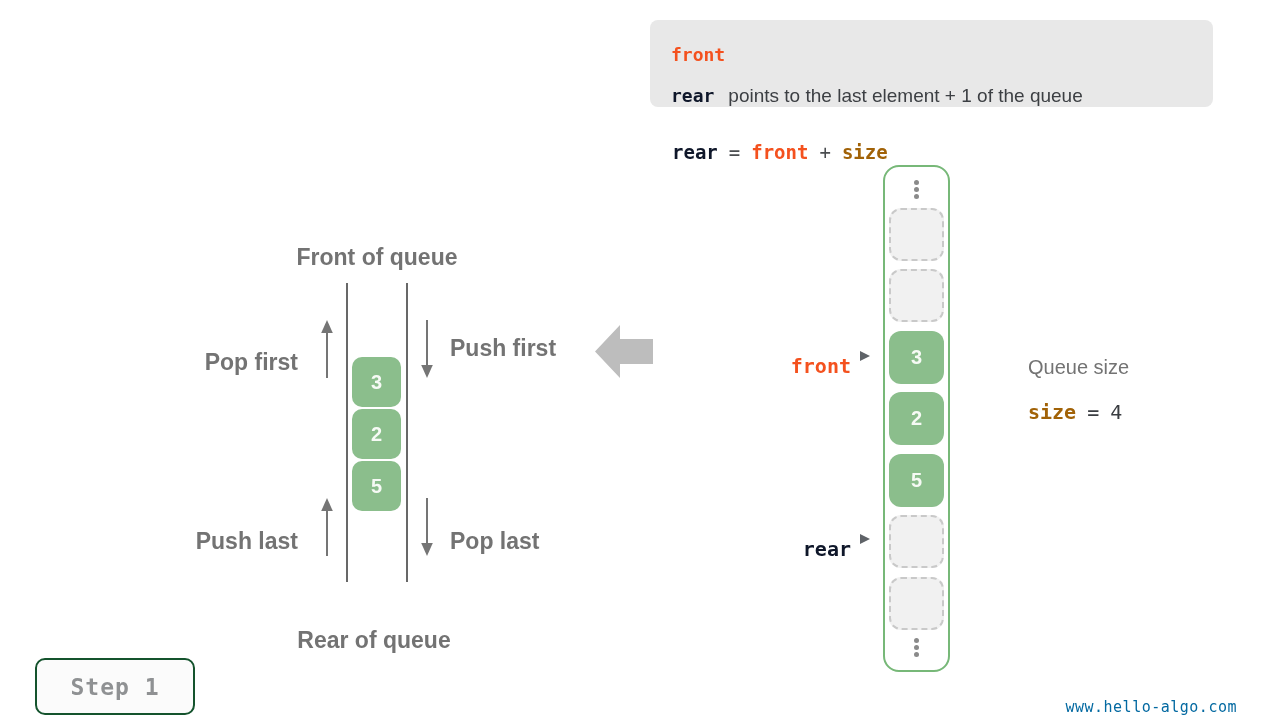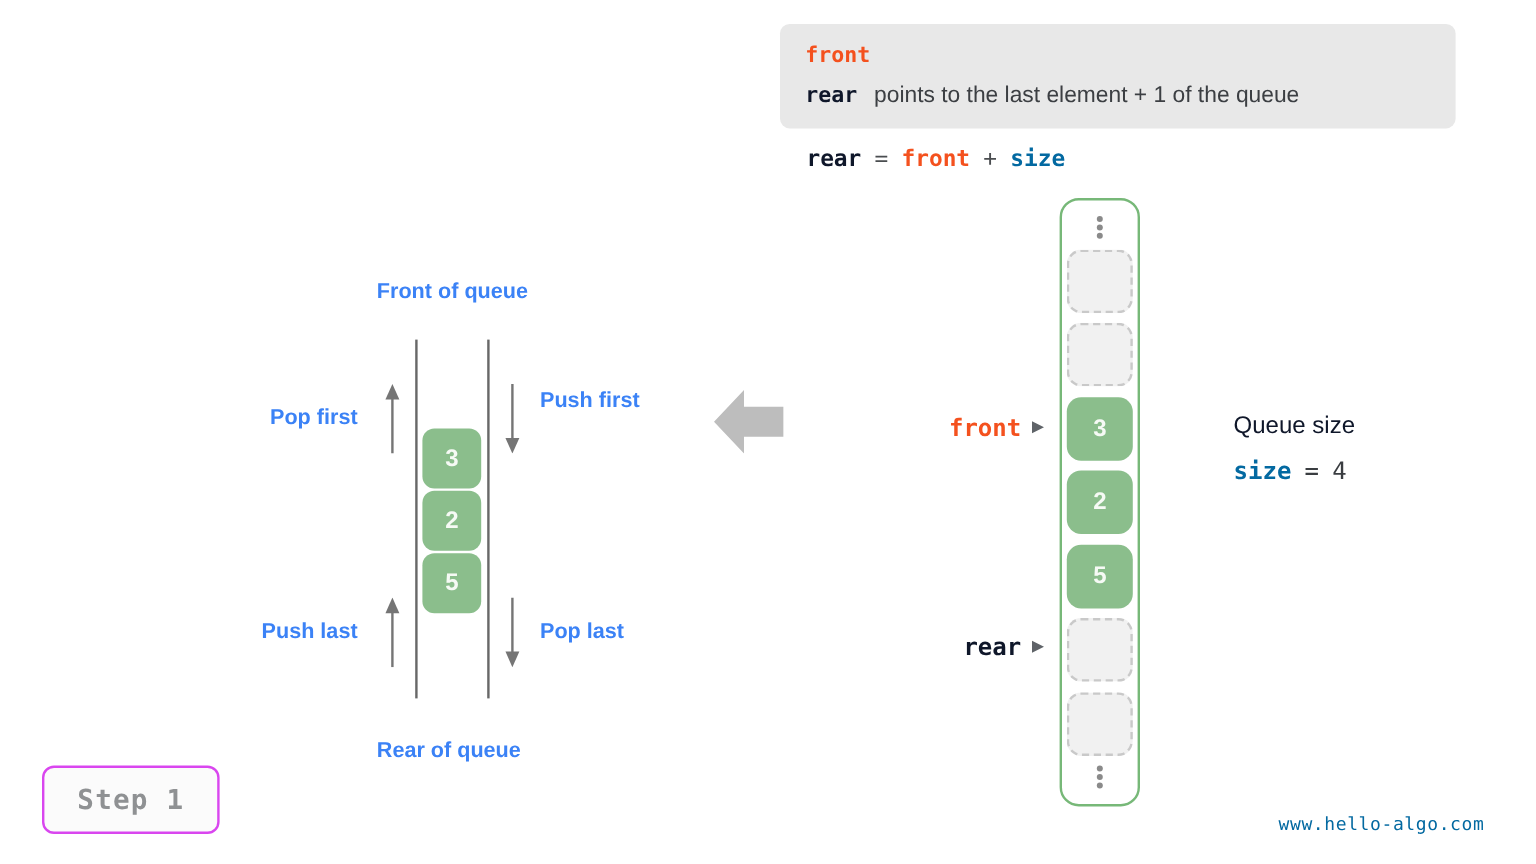--- a/index.html
+++ b/index.html
@@ -1,41 +1,41 @@
 <!DOCTYPE html>
 <html><head>
 <meta charset="utf-8">
 <style>
   html,body{margin:0;padding:0;background:#ffffff;}
   #stage{
     position:relative;width:1280px;height:720px;background:#ffffff;overflow:hidden;
     font-family:"Liberation Sans","DejaVu Sans",sans-serif;color:#35383c;
   }
-  .mono{font-family:"DejaVu Sans Mono","Liberation Mono",monospace;}
+  .mono{font-family:"DejaVu Sans Mono","Liberation Mono",monospace;margin-top:20px;}
   .abs{position:absolute;}
 
   
   .info-box{
     left:650px;top:20px;width:563px;height:87px;background:#e8e8e8;border-radius:8px;
     display:flex;flex-direction:column;justify-content:space-evenly;
     padding:4px 0 4px 21px;box-sizing:border-box;
   }
   .info-line{display:flex;align-items:baseline;gap:14px;font-size:19px;color:#3c3f43;}
   .kw{font-weight:bold;font-size:18px;}
   .kw-front{color:#f4511e;}
   .kw-rear{color:#0f172a;}
-  .kw-size{color:#0369a1;}
+  .kw-size{color:#a16207;}
 
   
   .formula{left:672px;top:121px;display:flex;align-items:baseline;gap:11px;
     font-size:19px;font-weight:bold;}
   .formula .op{color:#4a4d50;font-weight:normal;}
 
   
-  .bold-label{font-size:18px;font-weight:bold;color:#3b82f6;white-space:nowrap;}
+  .bold-label{font-size:23px;font-weight:bold;color:#737373;white-space:nowrap;margin-top:12px;}
   .vline{width:2px;height:299px;top:283px;background:#686868;}
   .stack-box{
     left:352px;width:49px;height:50px;border-radius:10px;background:#8bbe8c;
     display:flex;align-items:center;justify-content:center;
     color:#f6faf5;font-size:20px;font-weight:bold;
   }
   .arrow-svg{display:block;}
 
   
   .block-arrow{left:595px;top:325px;}
@@ -59,29 +59,29 @@
   .dots{height:19px;display:flex;flex-direction:column;justify-content:space-between;align-items:center;}
   .dot{width:5px;height:5px;border-radius:50%;background:#8a8a8a;}
 
   
   .pointer{display:flex;align-items:center;gap:9px;transform:translateY(-50%);}
   .pointer-label{font-size:20px;font-weight:bold;}
   .tri-right{width:0;height:0;border-left:10px solid #5f6368;
     border-top:5px solid transparent;border-bottom:5px solid transparent;}
 
   
-  .queue-size-label{left:1028px;top:344px;font-size:20px;color:#0f172a;}
+  .queue-size-label{left:1028px;top:356px;font-size:20px;color:#737373;}
   .size-line{left:1028px;top:380px;display:flex;align-items:baseline;gap:11px;font-size:20px;}
   .size-line .kw{font-size:20px;}
   .size-line .op,.size-line .val{color:#3a3d41;}
 
   
   .step-badge{
-    left:35px;top:638px;width:148px;height:57px;box-sizing:border-box;
-    border:2px solid #d946ef;border-radius:10px;background:#fbfbfb;
+    left:35px;top:638px;width:160px;height:57px;box-sizing:border-box;
+    border:2px solid #14532d;border-radius:10px;background:#fbfbfb;
     display:flex;align-items:center;justify-content:center;
     font-size:23px;font-weight:bold;color:#8f9193;letter-spacing:1px;
   }
 
   
   .watermark{right:43px;top:678px;font-size:15px;color:#0369a1;letter-spacing:0.5px;}
 </style>
 </head>
 <body>
 

